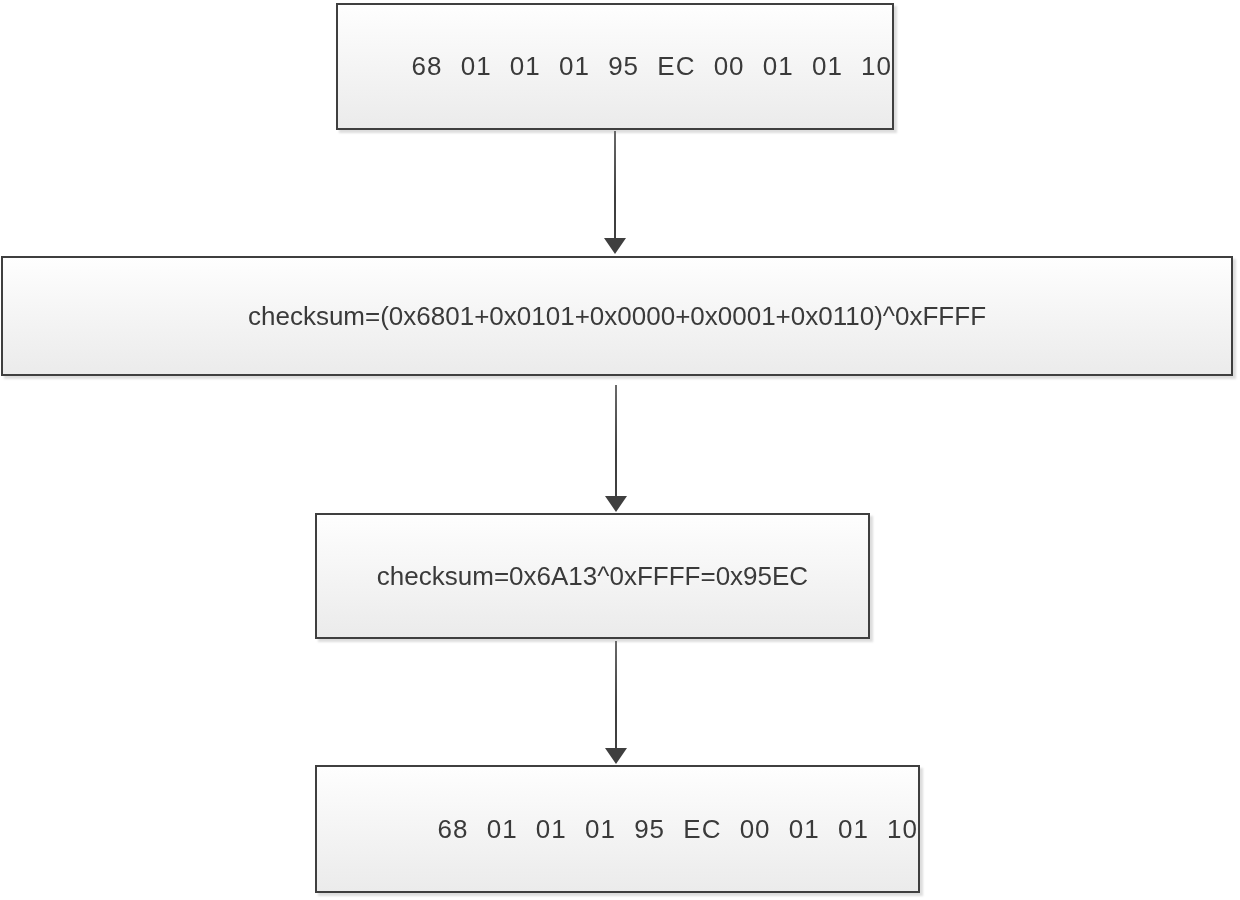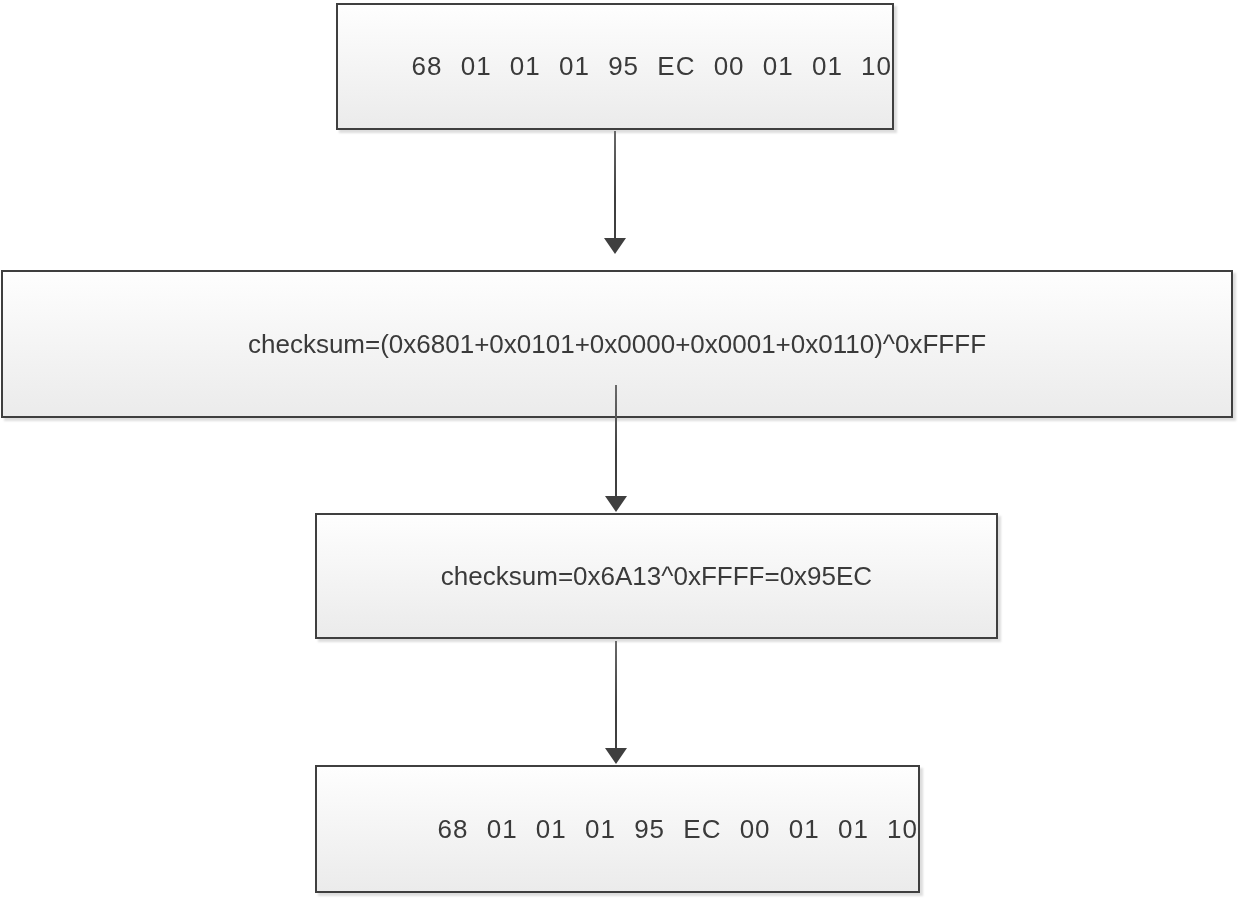--- a/index.html
+++ b/index.html
@@ -32,22 +32,22 @@
   }
   .node--hex {
     letter-spacing: 1px;
     word-spacing: 10px;
     justify-content: flex-end;
   }
   .node--formula {
     letter-spacing: 0px;
   }
   .node1 { left: 336px; top: 3px;   width: 558px;  height: 127px; }
-  .node2 { left: 1px;   top: 256px; width: 1232px; height: 148px; margin-top: 14px; }
-  .node3 { left: 315px; top: 513px; width: 683px;  height: 126px; }
+  .node2 { left: 1px;   top: 256px; width: 1232px; height: 120px; }
+  .node3 { left: 315px; top: 513px; width: 555px;  height: 126px; }
   .node4 { left: 315px; top: 765px; width: 605px;  height: 128px; }
 
   .arrow {
     position: absolute;
     width: 24px;
   }
   .arrow .shaft {
     position: absolute;
     left: 50%;
     top: 0;

